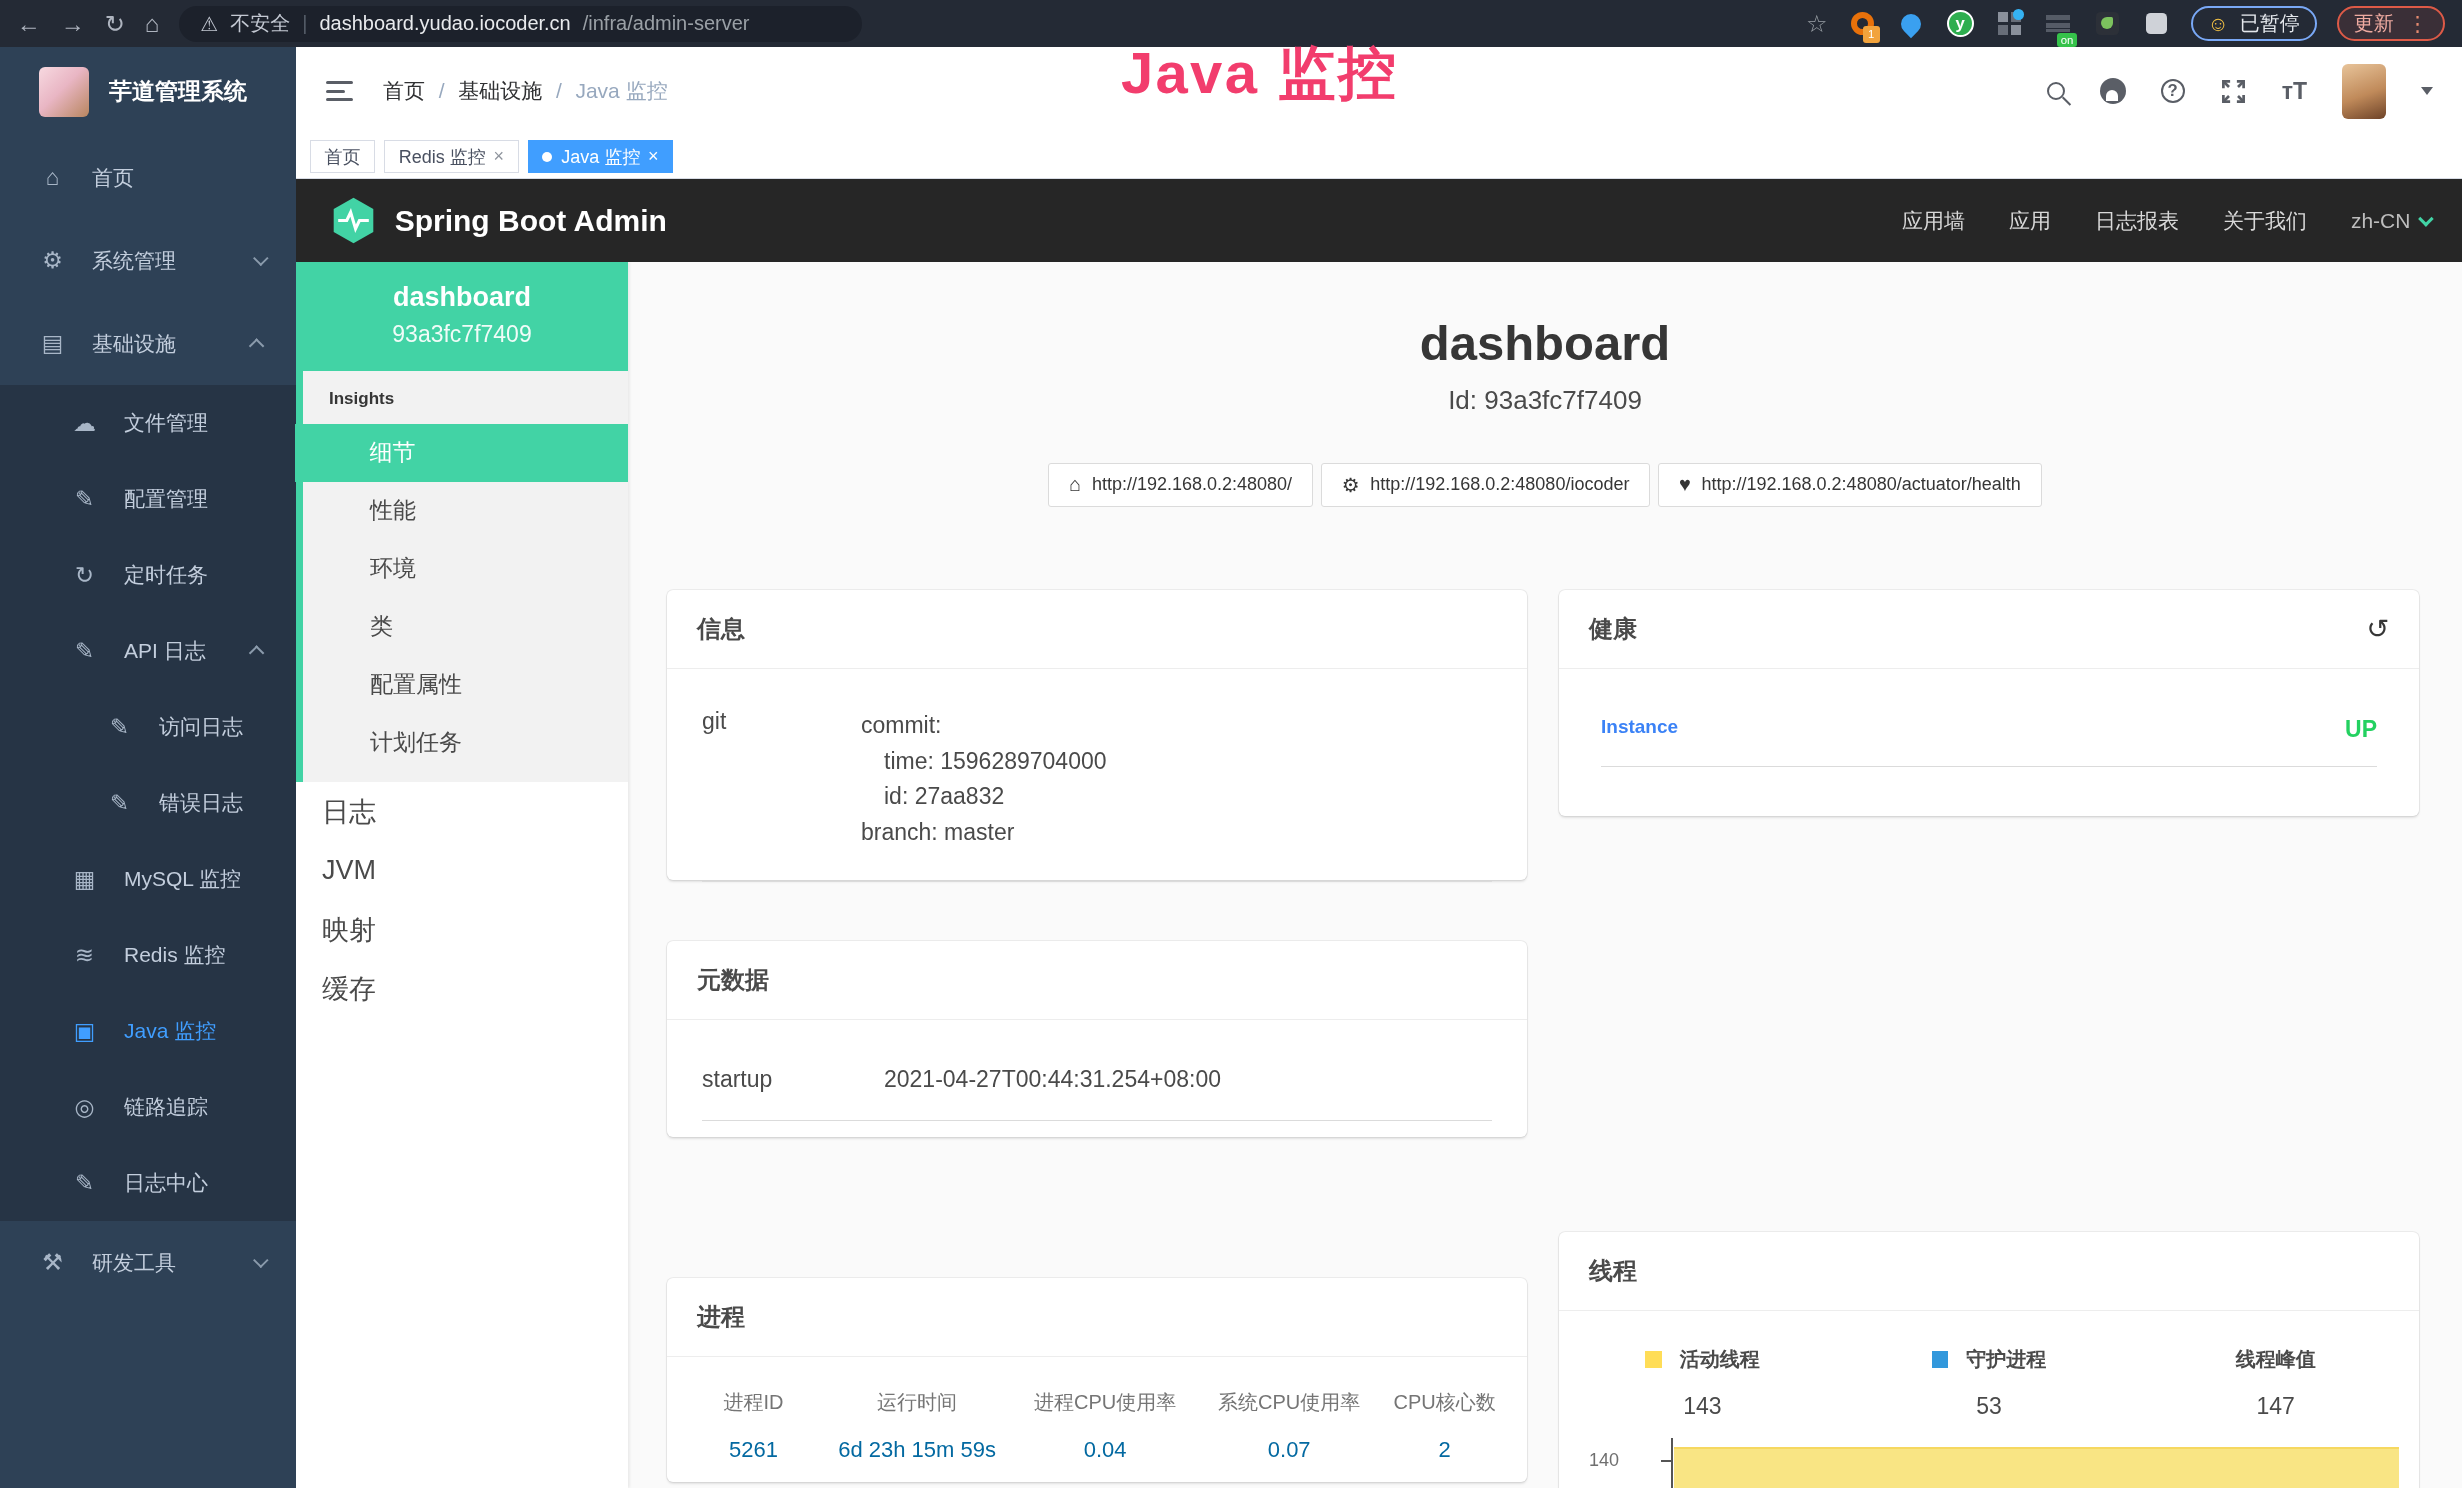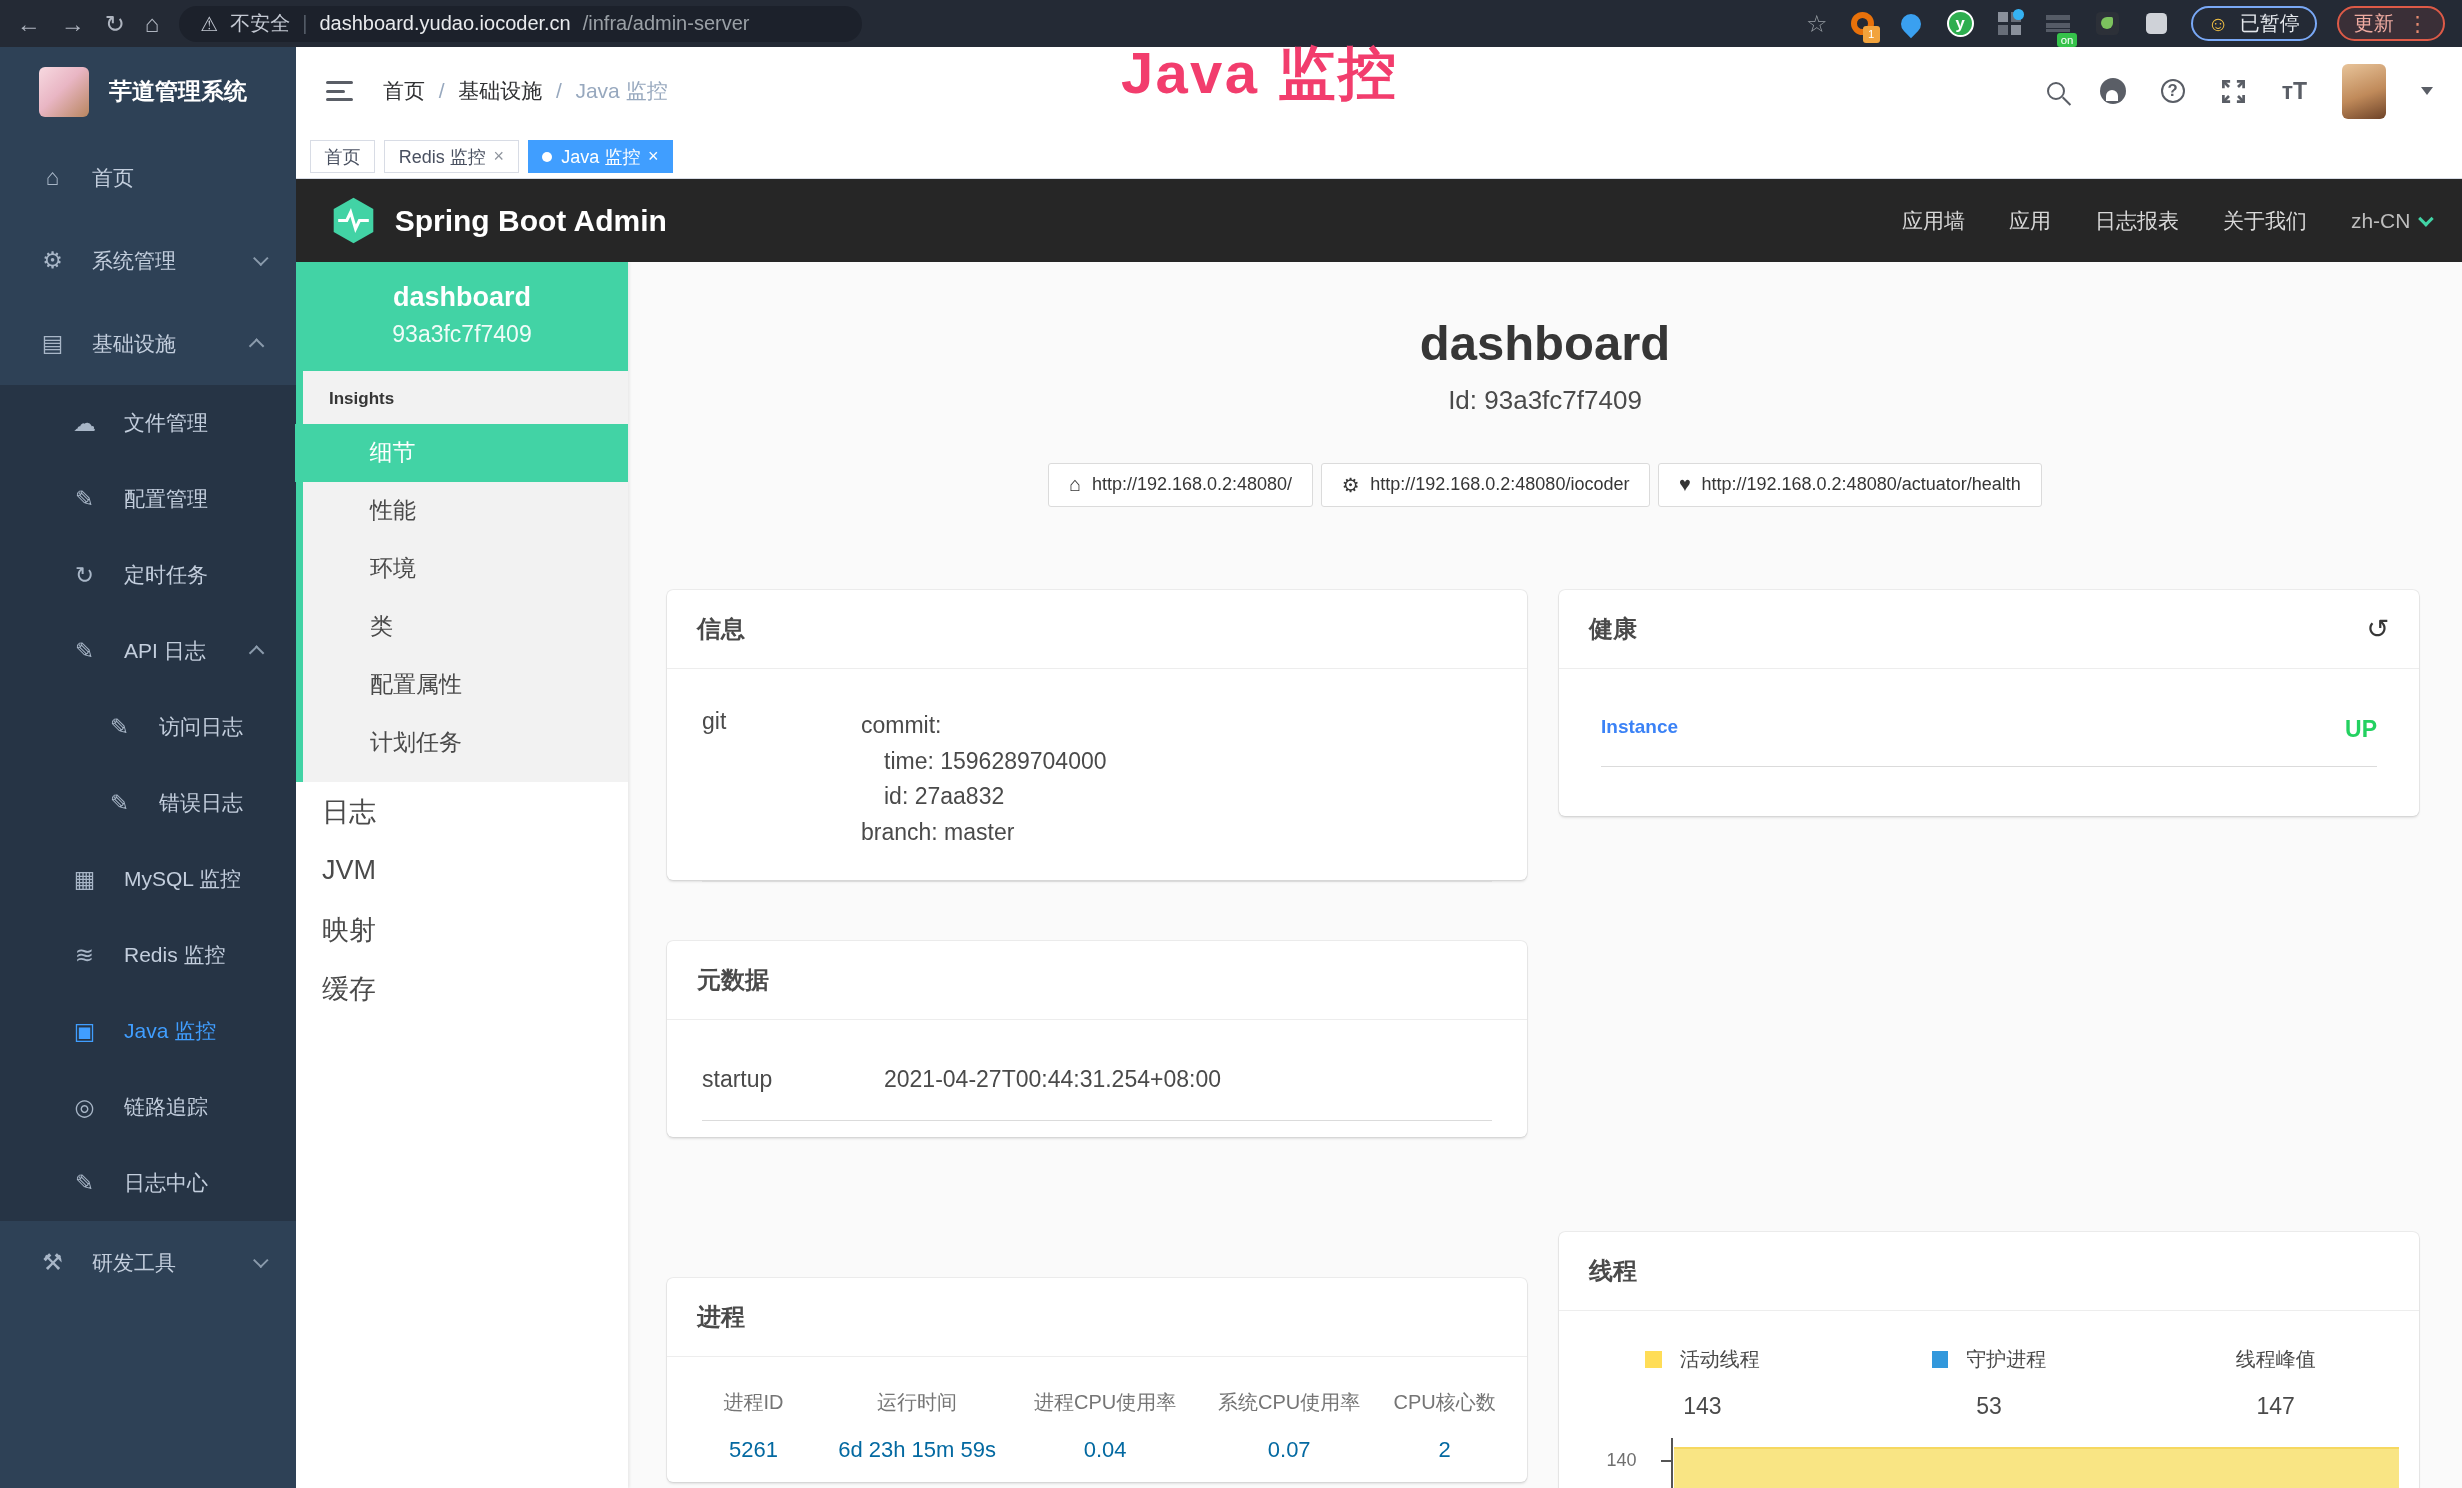--- a/index.html
+++ b/index.html
@@ -160,28 +160,28 @@
 
   .card-proc { left:39px; top:1016px; width:860px; height:204px; }
   .proc-tbl { margin:32px 21px 17px; }
   .proc-hrow, .proc-vrow { display:grid; grid-template-columns:16% 24% 22% 23% 15%; text-align:center; }
   .proc-hrow span { font-size:20px; color:#757575; }
   .proc-vrow { margin-top:21px; }
   .proc-vrow span { font-size:22px; color:#0369a1; }
 
   .card-threads { left:931px; top:970px; width:860px; height:531px; }
   .legend-row { display:grid; grid-template-columns:1fr 1fr 1fr; text-align:center; margin-top:35px; }
-  .leg { display:flex; align-items:center; justify-content:center; gap:18px; font-size:20px; color:#4a4a4a; }
+  .leg { display:flex; align-items:center; justify-content:center; gap:18px; font-size:20px; color:#4a4a4a;font-weight:bold; }
   .sq { width:16.7px; height:16.7px; flex:none; }
   .sq-yellow { background:#ffdd57; }
   .sq-blue { background:#3298dc; }
   .legend-vals { display:grid; grid-template-columns:1fr 1fr 1fr; text-align:center; margin-top:20px; }
   .legend-vals span { font-size:23px; color:#4a4a4a; }
   .chart { position:relative; margin-top:16.7px; height:303px; }
-  .ytick { position:absolute; left:30px; width:65px; text-align:center; font-size:18px; color:#6f6f6f; }
+  .ytick { position:absolute; left:30px; width:65px; text-align:left; font-size:18px; color:#6f6f6f; }
   .ytickmark { position:absolute; left:102px; width:10.6px; height:2.3px; background:#555; }
   .yaxis { position:absolute; left:112px; top:1.5px; bottom:0; width:2.3px; background:#555; }
   .area { position:absolute; left:115px; right:20px; top:10.6px; bottom:-7.6px; background:#f9e584;
     border-top:2.3px solid #f6d860; }
 </style>
 </head>
 <body>
 
 <div class="stage">
 

